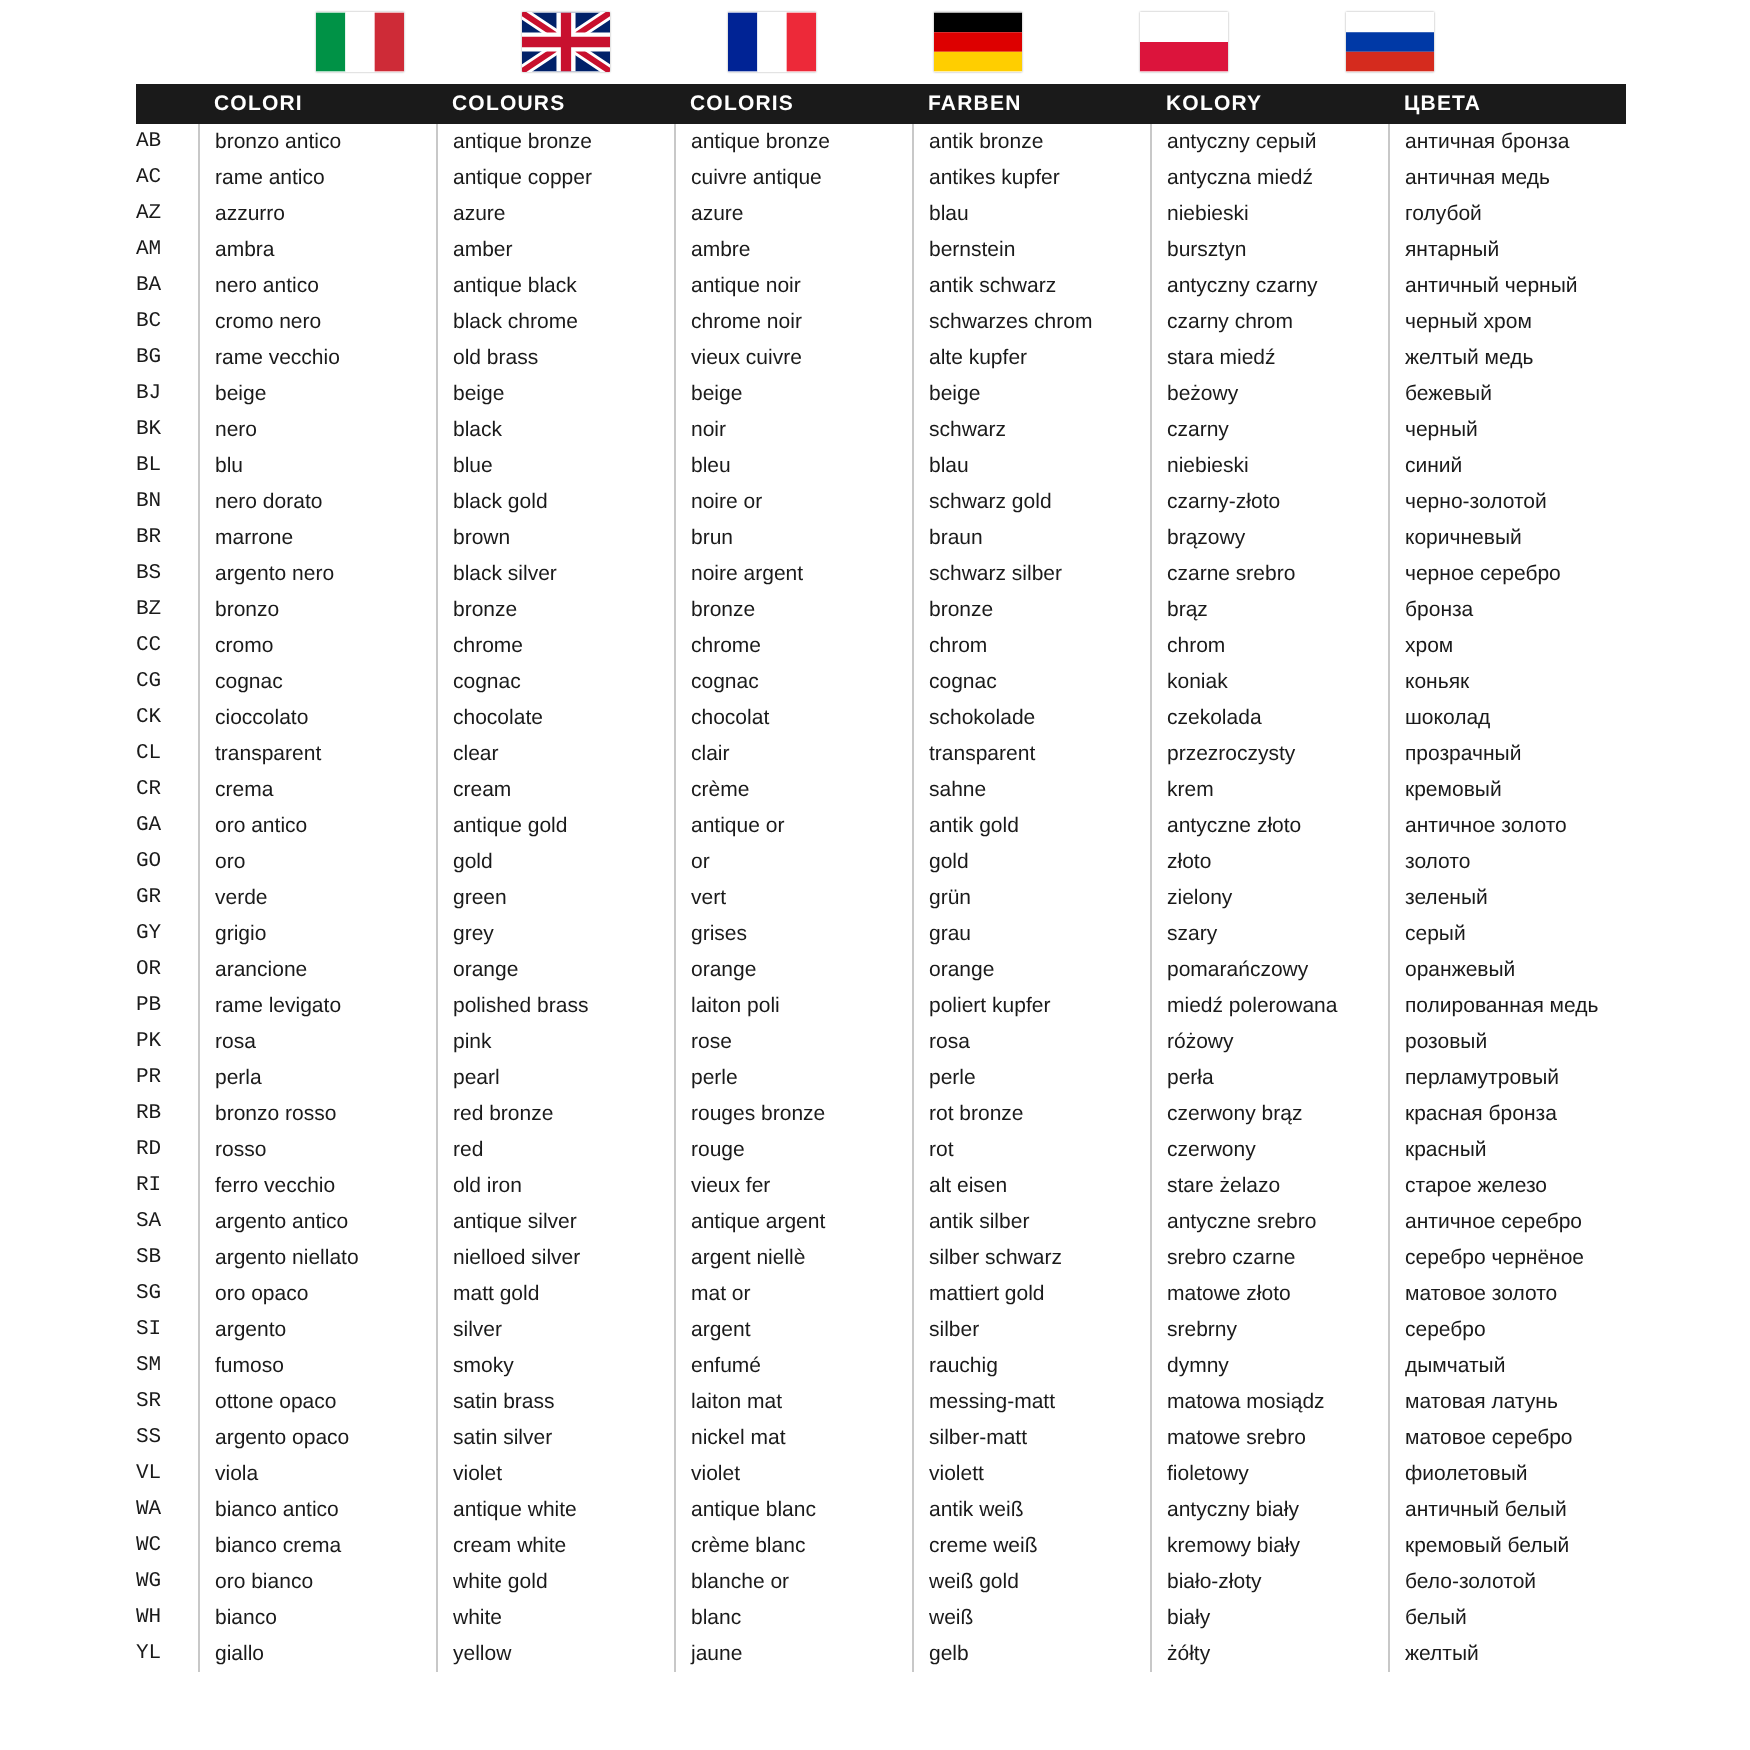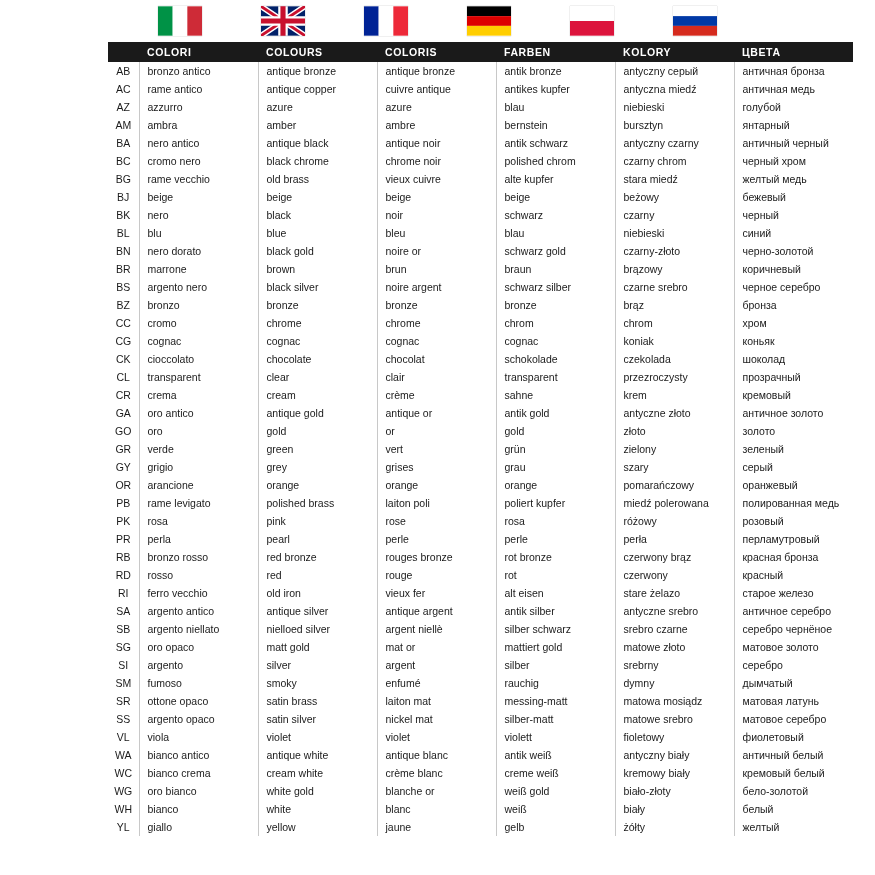--- a/index.html
+++ b/index.html
@@ -33,21 +33,21 @@
   }
   .flag {
     width: 44px;
     height: 30px;
     display: block;
     box-shadow: 0 0 1px rgba(0,0,0,0.35);
   }
   table.grid {
     border-collapse: collapse;
     width: 745px;
-    margin-left: 108px;
+    margin-left: 68px;
     table-layout: fixed;
   }
   table.grid th {
     background: #1a1a1a;
     color: #ffffff;
     font-size: 10.5px;
     font-weight: bold;
     letter-spacing: 0.6px;
     text-align: left;
     padding: 4px 0 4px 8px;
@@ -63,24 +63,25 @@
     color: #1a1a1a;
     padding: 3px 0 3px 8px;
     height: 18px;
     border-right: 1px solid #c8c8c8;
     border-bottom: none;
     vertical-align: middle;
     white-space: nowrap;
     overflow: hidden;
   }
   table.grid td.code {
-    text-align: center;
+    text-align: left;
     padding-left: 0;
     width: 31px;
     color: #1a1a1a;
+    font-family: Liberation Mono, monospace;
   }
   table.grid tr td:last-child { border-right: none; }
   table.grid colgroup col.c-code { width: 31px; }
   table.grid colgroup col.c-lang { width: 119px; }
 </style>
 </head>
 <body>
 
 <div class="page">
 
@@ -195,21 +196,21 @@
           <td>antique noir</td>
           <td>antik schwarz</td>
           <td>antyczny czarny</td>
           <td>античный черный</td>
         </tr>
         <tr>
           <td class="code">BC</td>
           <td>cromo nero</td>
           <td>black chrome</td>
           <td>chrome noir</td>
-          <td>polished chrom</td>
+          <td>schwarzes chrom</td>
           <td>czarny chrom</td>
           <td>черный хром</td>
         </tr>
         <tr>
           <td class="code">BG</td>
           <td>rame vecchio</td>
           <td>old brass</td>
           <td>vieux cuivre</td>
           <td>alte kupfer</td>
           <td>stara miedź</td>

